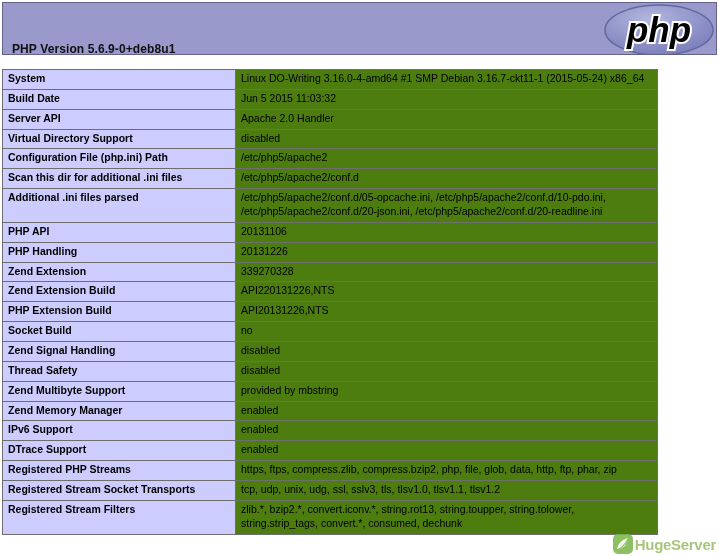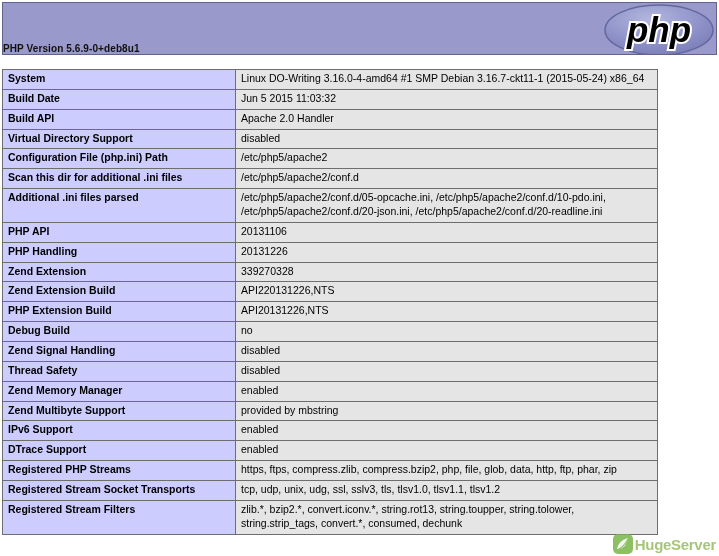--- a/index.html
+++ b/index.html
@@ -15,24 +15,24 @@
   
   .hdr {
     position: relative;
     height: 53px;
     background: #9999cc;
     border: 1px solid #62628c;
     display: flex;
     align-items: center;
   }
   .hdr h1 {
-    font-size: 10px;
+    font-size: 12px;
     font-weight: bold;
     color: #111;
-    padding-left: 0;
+    padding-left: 9px;
     letter-spacing: 0.1px;
     margin-top: 40px;
   }
   .php-logo {
     position: absolute;
     right: 0px; top: 0px;
     width: 113px; height: 51px;
   }
 
   
@@ -47,21 +47,21 @@
     padding: 2px 5px 3px 5px;
     vertical-align: baseline;
     line-height: 1.32;
   }
   .info-table td.e {
     background: #ccccff;
     font-weight: bold;
     width: 233px;
   }
   .info-table td.v {
-    background: #e5e5e5;
+    background: #4d7c0f;
     word-break: break-word;
   }
 
   
   .watermark {
     position: absolute;
     right: 3px; bottom: 1px;
     display: flex;
     align-items: center;
     gap: 1px;
@@ -99,21 +99,21 @@
     <tbody>
         <tr>
           <td class="e">System</td>
           <td class="v">Linux DO-Writing 3.16.0-4-amd64 #1 SMP Debian 3.16.7-ckt11-1 (2015-05-24) x86_64</td>
         </tr>
         <tr>
           <td class="e">Build Date</td>
           <td class="v">Jun 5 2015 11:03:32</td>
         </tr>
         <tr>
-          <td class="e">Build API</td>
+          <td class="e">Server API</td>
           <td class="v">Apache 2.0 Handler</td>
         </tr>
         <tr>
           <td class="e">Virtual Directory Support</td>
           <td class="v">disabled</td>
         </tr>
         <tr>
           <td class="e">Configuration File (php.ini) Path</td>
           <td class="v">/etc/php5/apache2</td>
         </tr>
@@ -139,38 +139,38 @@
         </tr>
         <tr>
           <td class="e">Zend Extension Build</td>
           <td class="v">API220131226,NTS</td>
         </tr>
         <tr>
           <td class="e">PHP Extension Build</td>
           <td class="v">API20131226,NTS</td>
         </tr>
         <tr>
-          <td class="e">Debug Build</td>
+          <td class="e">Socket Build</td>
           <td class="v">no</td>
         </tr>
         <tr>
           <td class="e">Zend Signal Handling</td>
           <td class="v">disabled</td>
         </tr>
         <tr>
           <td class="e">Thread Safety</td>
           <td class="v">disabled</td>
         </tr>
         <tr>
+          <td class="e">Zend Multibyte Support</td>
+          <td class="v">provided by mbstring</td>
+        </tr>
+        <tr>
           <td class="e">Zend Memory Manager</td>
           <td class="v">enabled</td>
-        </tr>
-        <tr>
-          <td class="e">Zend Multibyte Support</td>
-          <td class="v">provided by mbstring</td>
         </tr>
         <tr>
           <td class="e">IPv6 Support</td>
           <td class="v">enabled</td>
         </tr>
         <tr>
           <td class="e">DTrace Support</td>
           <td class="v">enabled</td>
         </tr>
         <tr>

